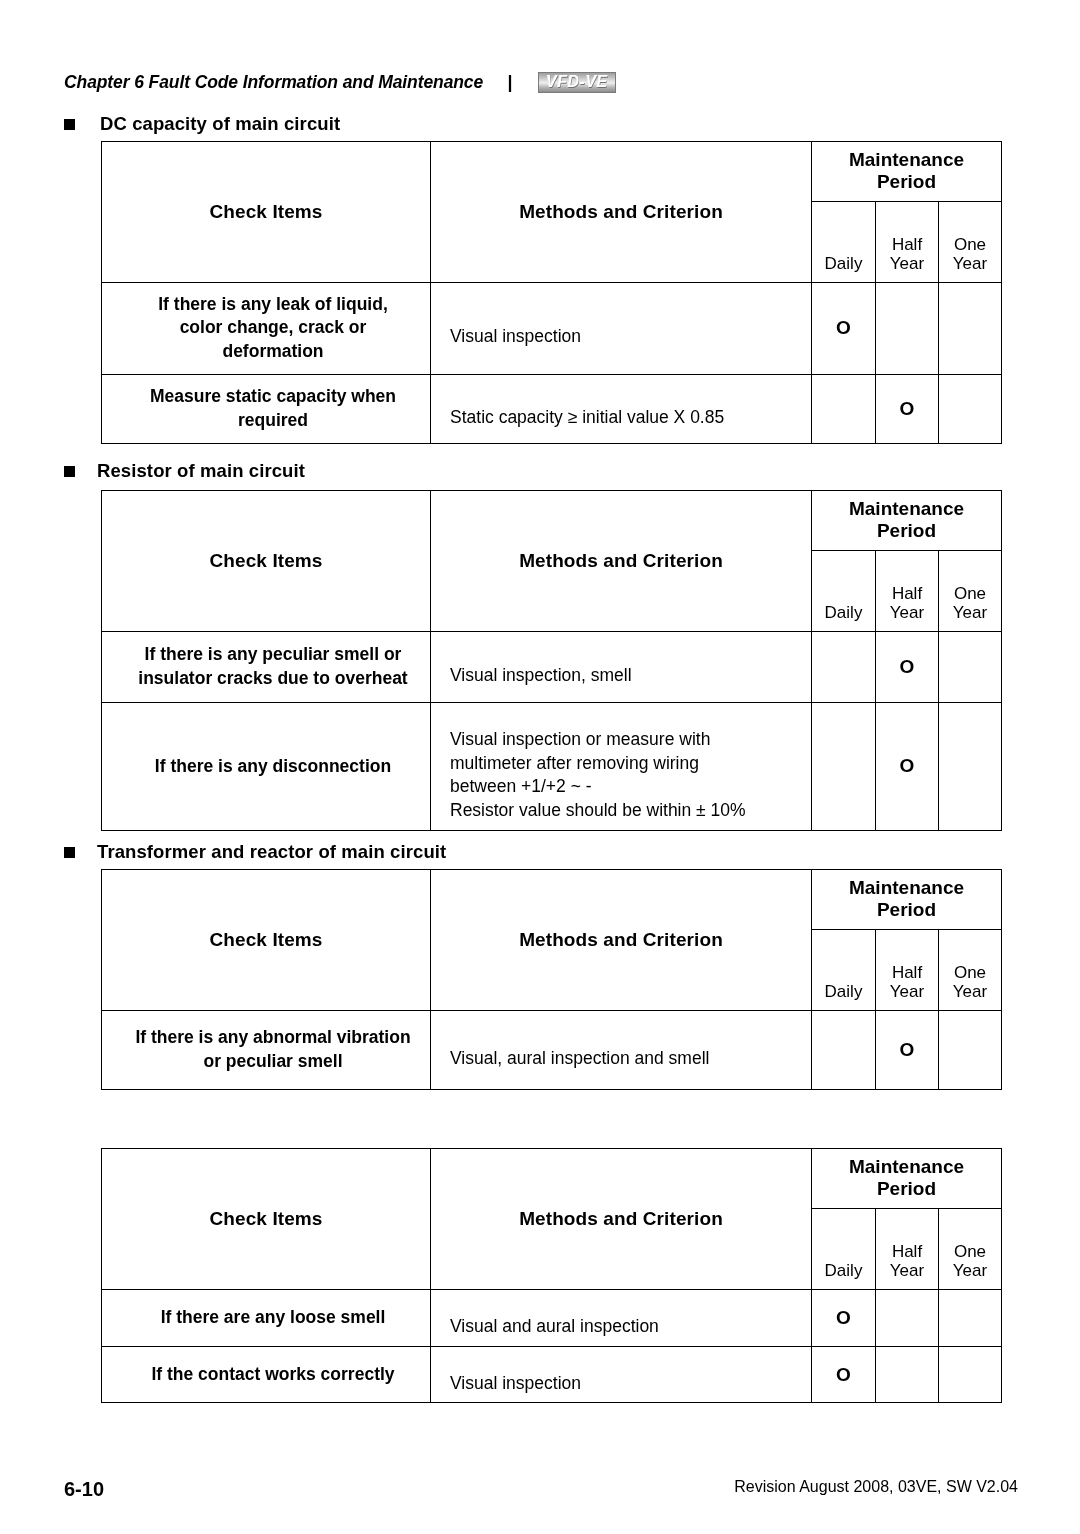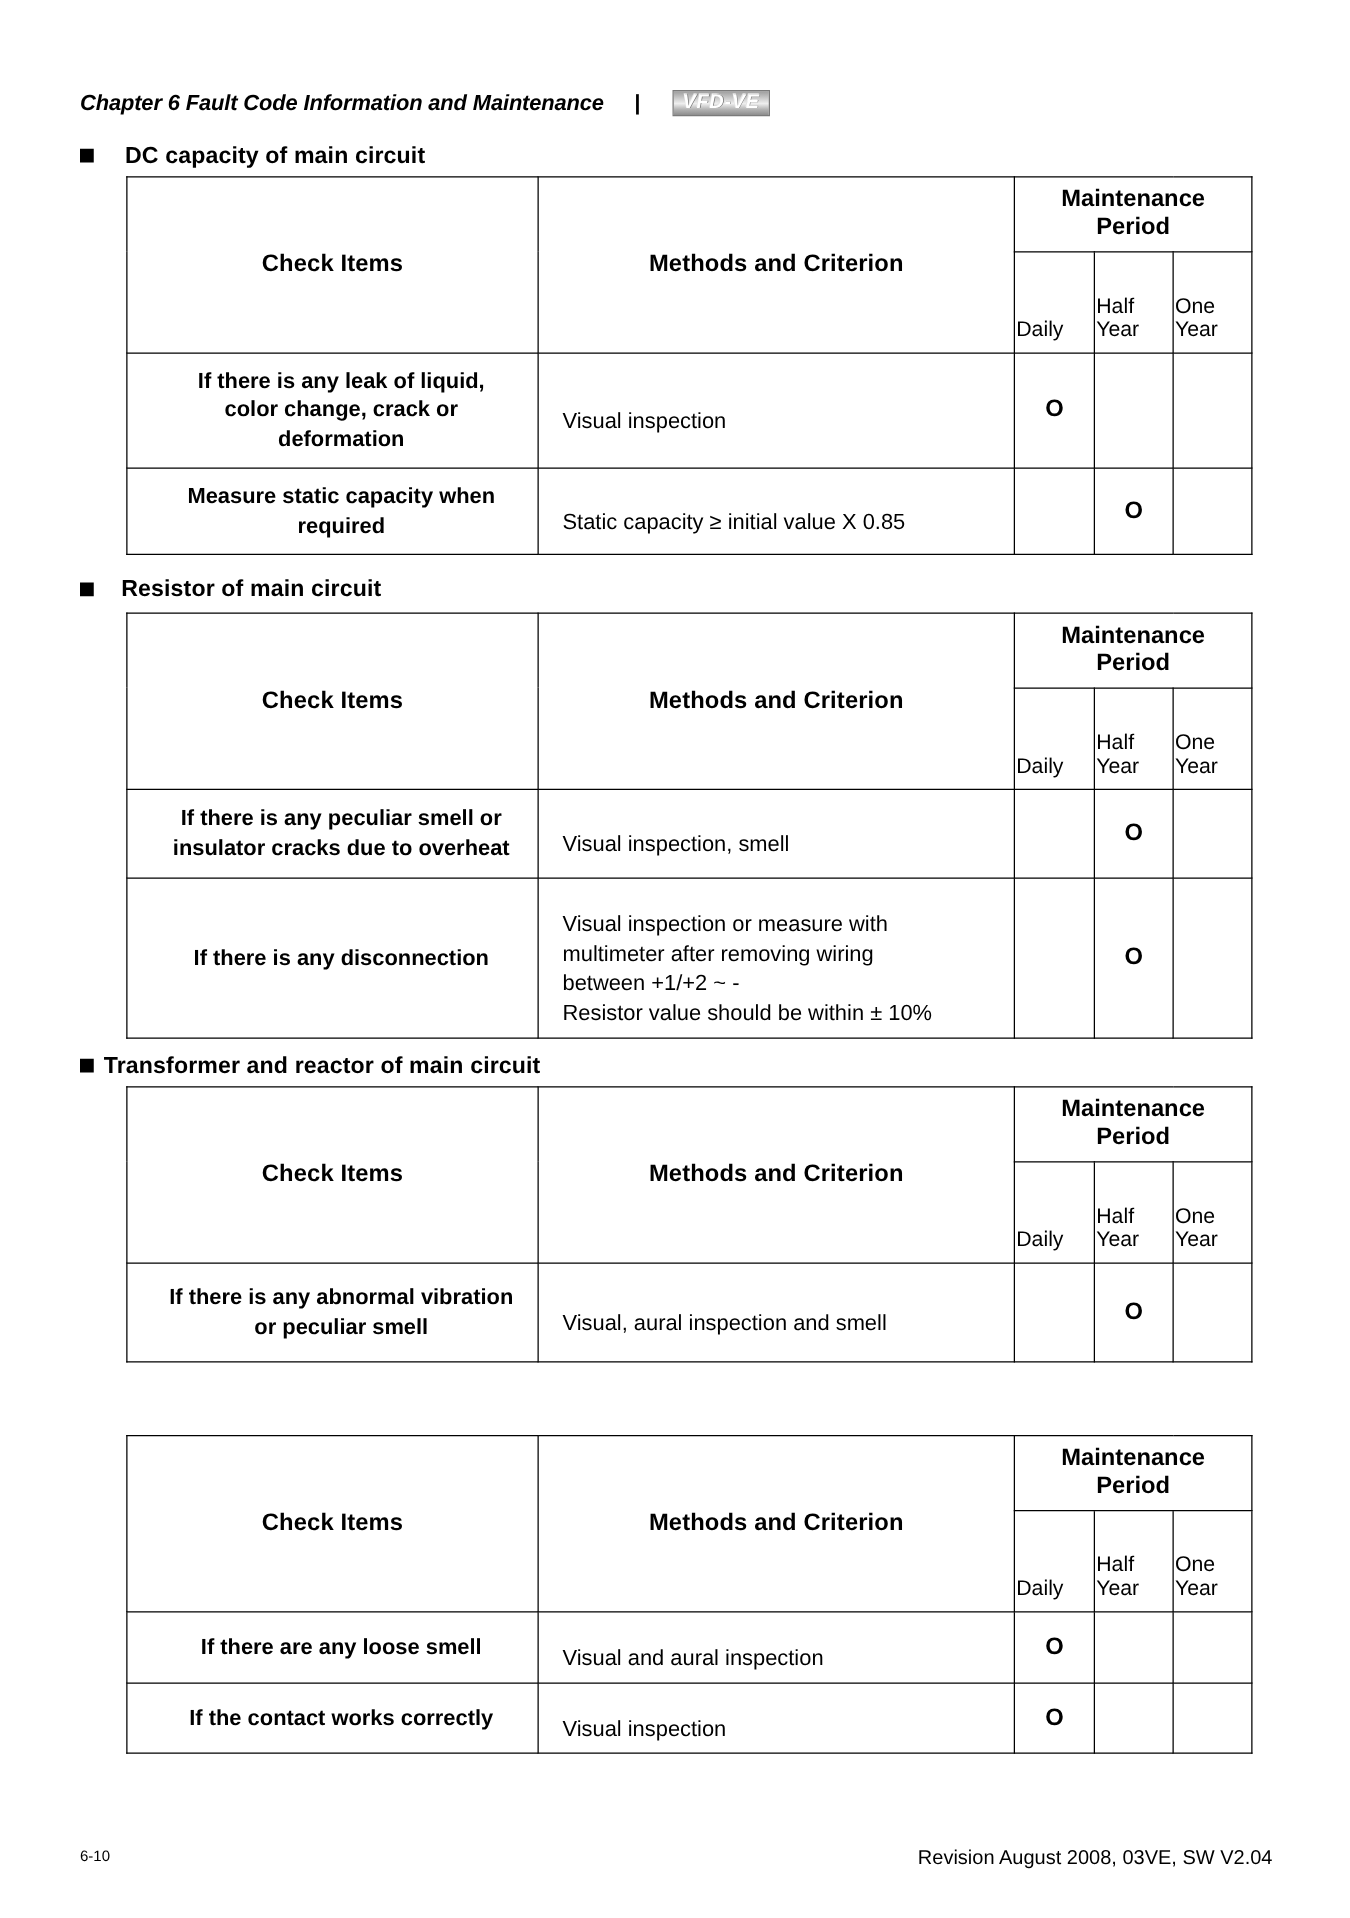--- a/index.html
+++ b/index.html
@@ -105,21 +105,21 @@
     letter-spacing: 0.1px;
   }
   th.hdr-period {
     text-align: center;
     font-size: 19px;
     font-weight: bold;
     line-height: 1.18;
     padding: 7px 2px 7px 2px;
   }
   th.hdr-sub {
-    text-align: left;
+    text-align: center;
     font-size: 17px;
     font-weight: normal;
     line-height: 1.1;
     padding: 6px 1px 8px 1px;
     vertical-align: bottom;
   }
 
   td.cell-check {
     font-size: 17.5px;
     line-height: 1.36;
@@ -147,21 +147,22 @@
     position: relative;
     z-index: 5;
   }
   .nowrap { white-space: nowrap; }
 
   
   .footer-left {
     position: absolute;
     left: 64px;
     top: 1478px;
-    font-size: 12px;
+    font-size: 20px;
+    font-weight: bold;
   }
   .footer-right {
     position: absolute;
     right: 62px;
     top: 1478px;
     font-size: 16px;
     white-space: nowrap;
   }
 </style>
 </head>
@@ -323,21 +324,21 @@
         </td>
         <td class="cell-mark">
           <span class="mark-o"></span>
         </td>
       </tr>
     </tbody>
   </table>
 
   <div class="section-heading" style="left:64px; top:841px;">
     <span class="bullet"></span>
-    <span class="heading-text" style="margin-left:8px;">Transformer and reactor of main circuit</span>
+    <span class="heading-text" style="margin-left:22px;">Transformer and reactor of main circuit</span>
   </div>
 
   <table class="mtable" style="left:101px; top:869px;">
     <colgroup>
       <col class="col-check">
         <col class="col-method">
         <col class="col-daily">
         <col class="col-half">
         <col class="col-one">
     </colgroup>

